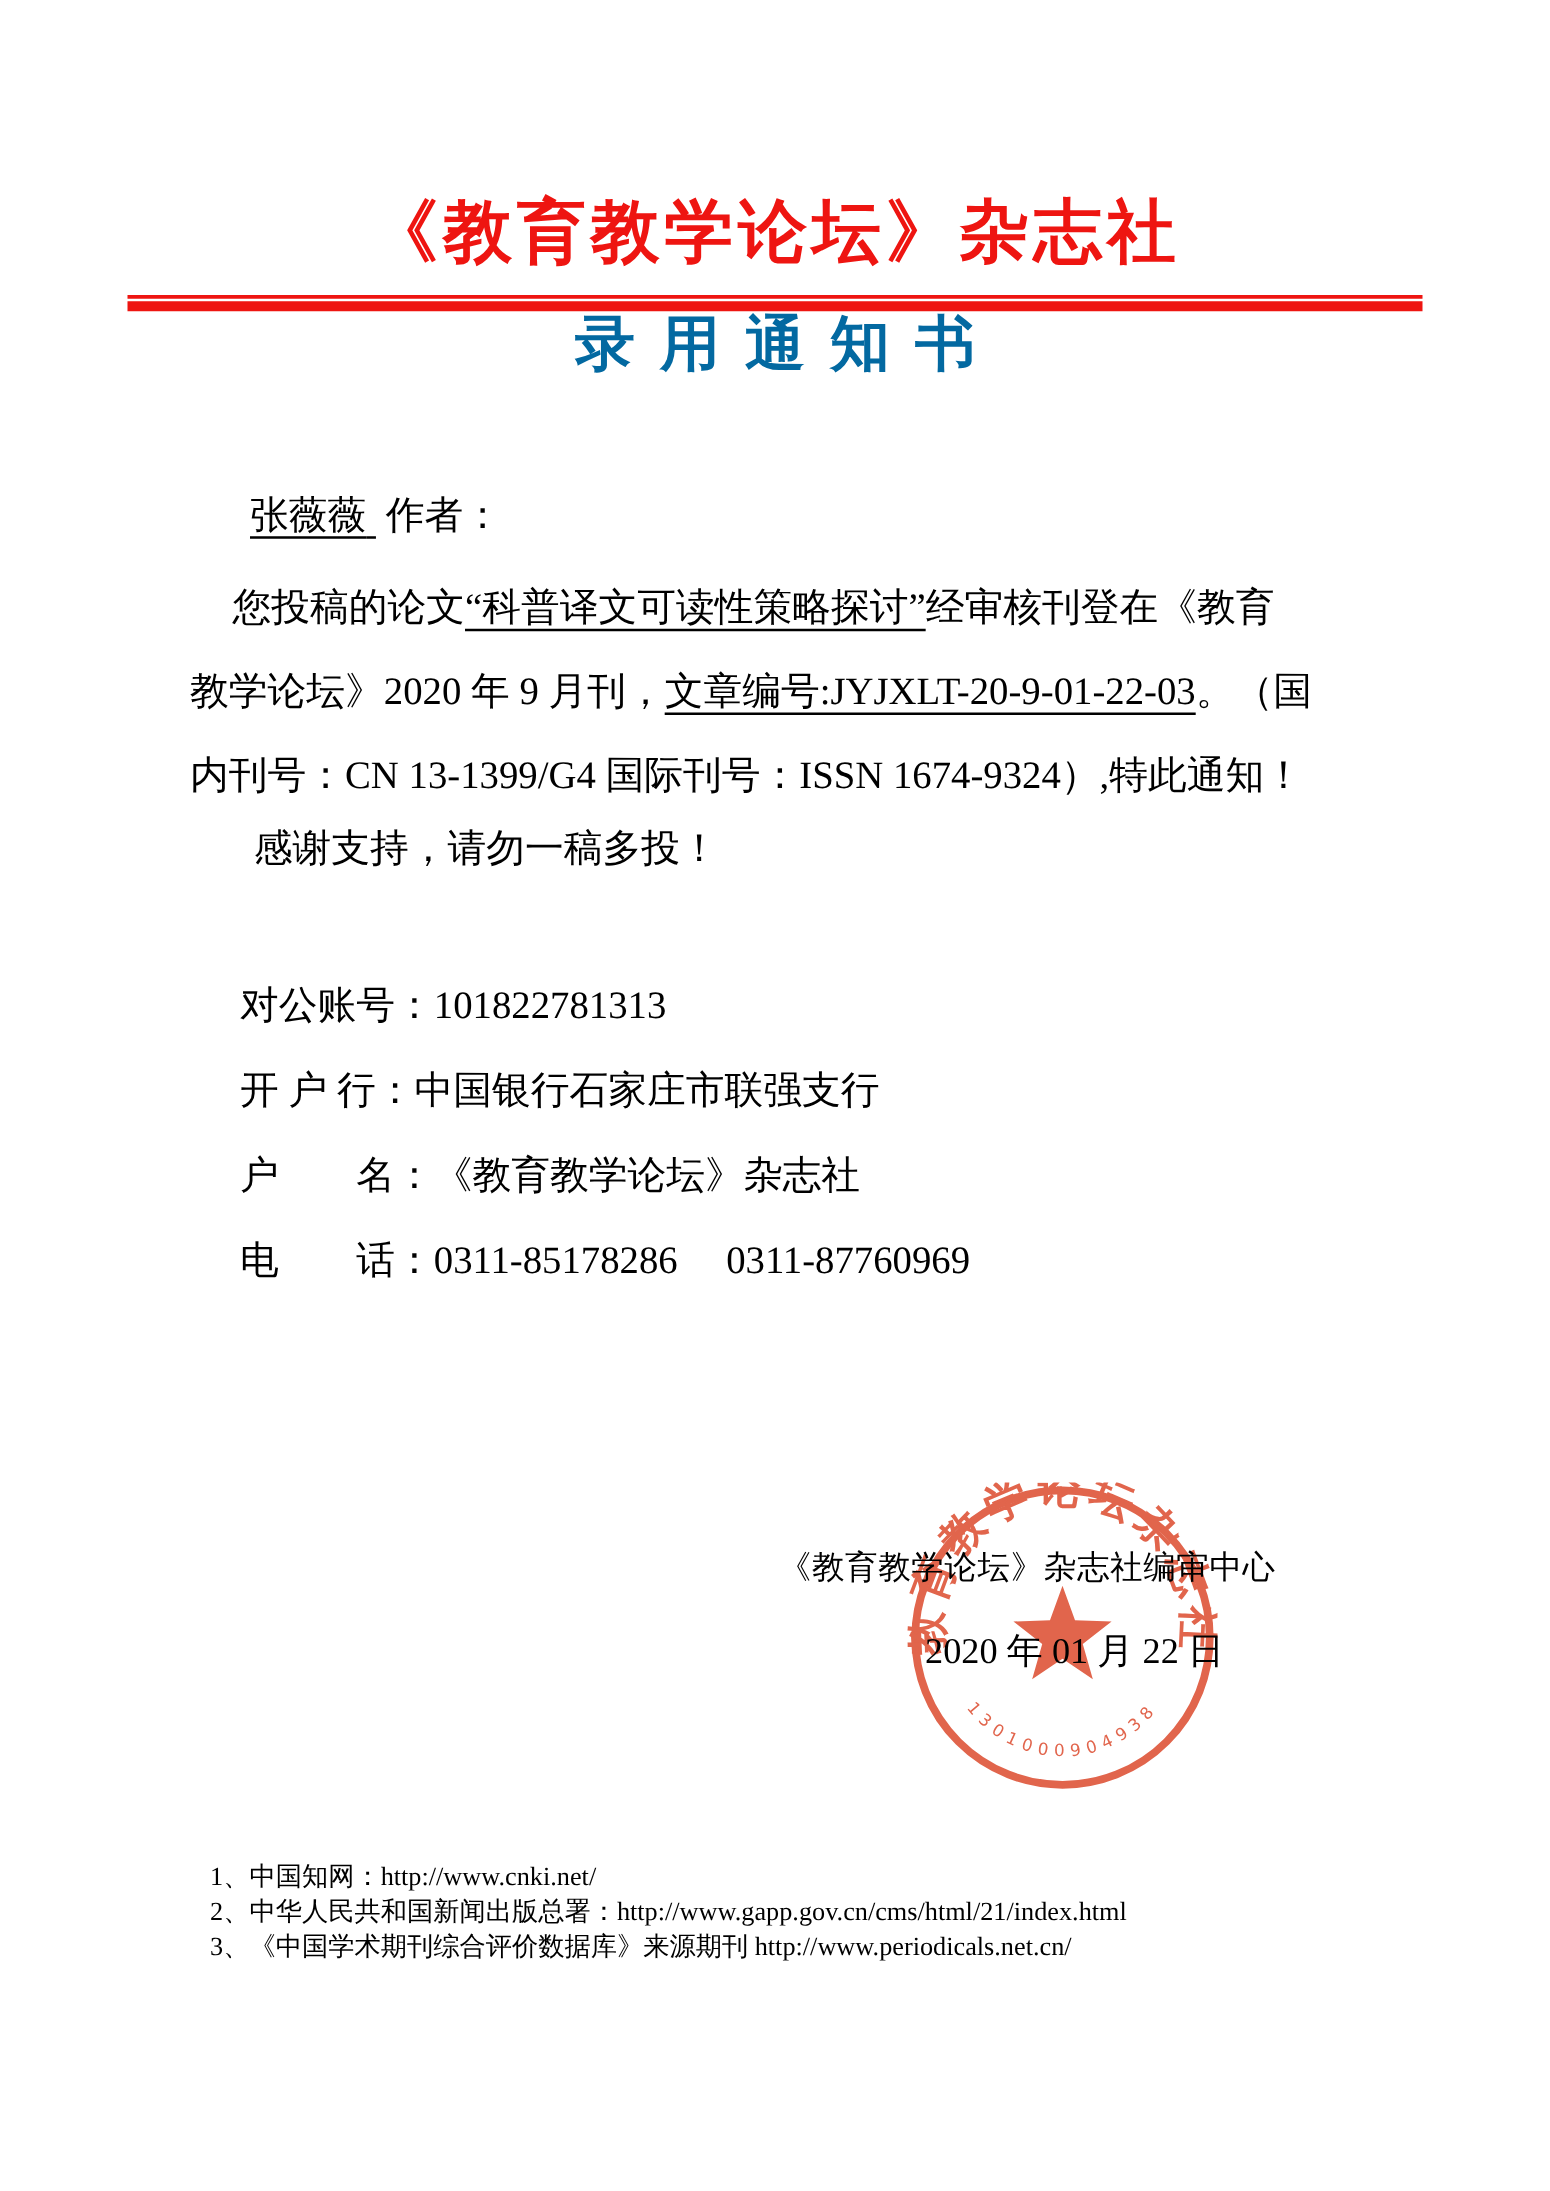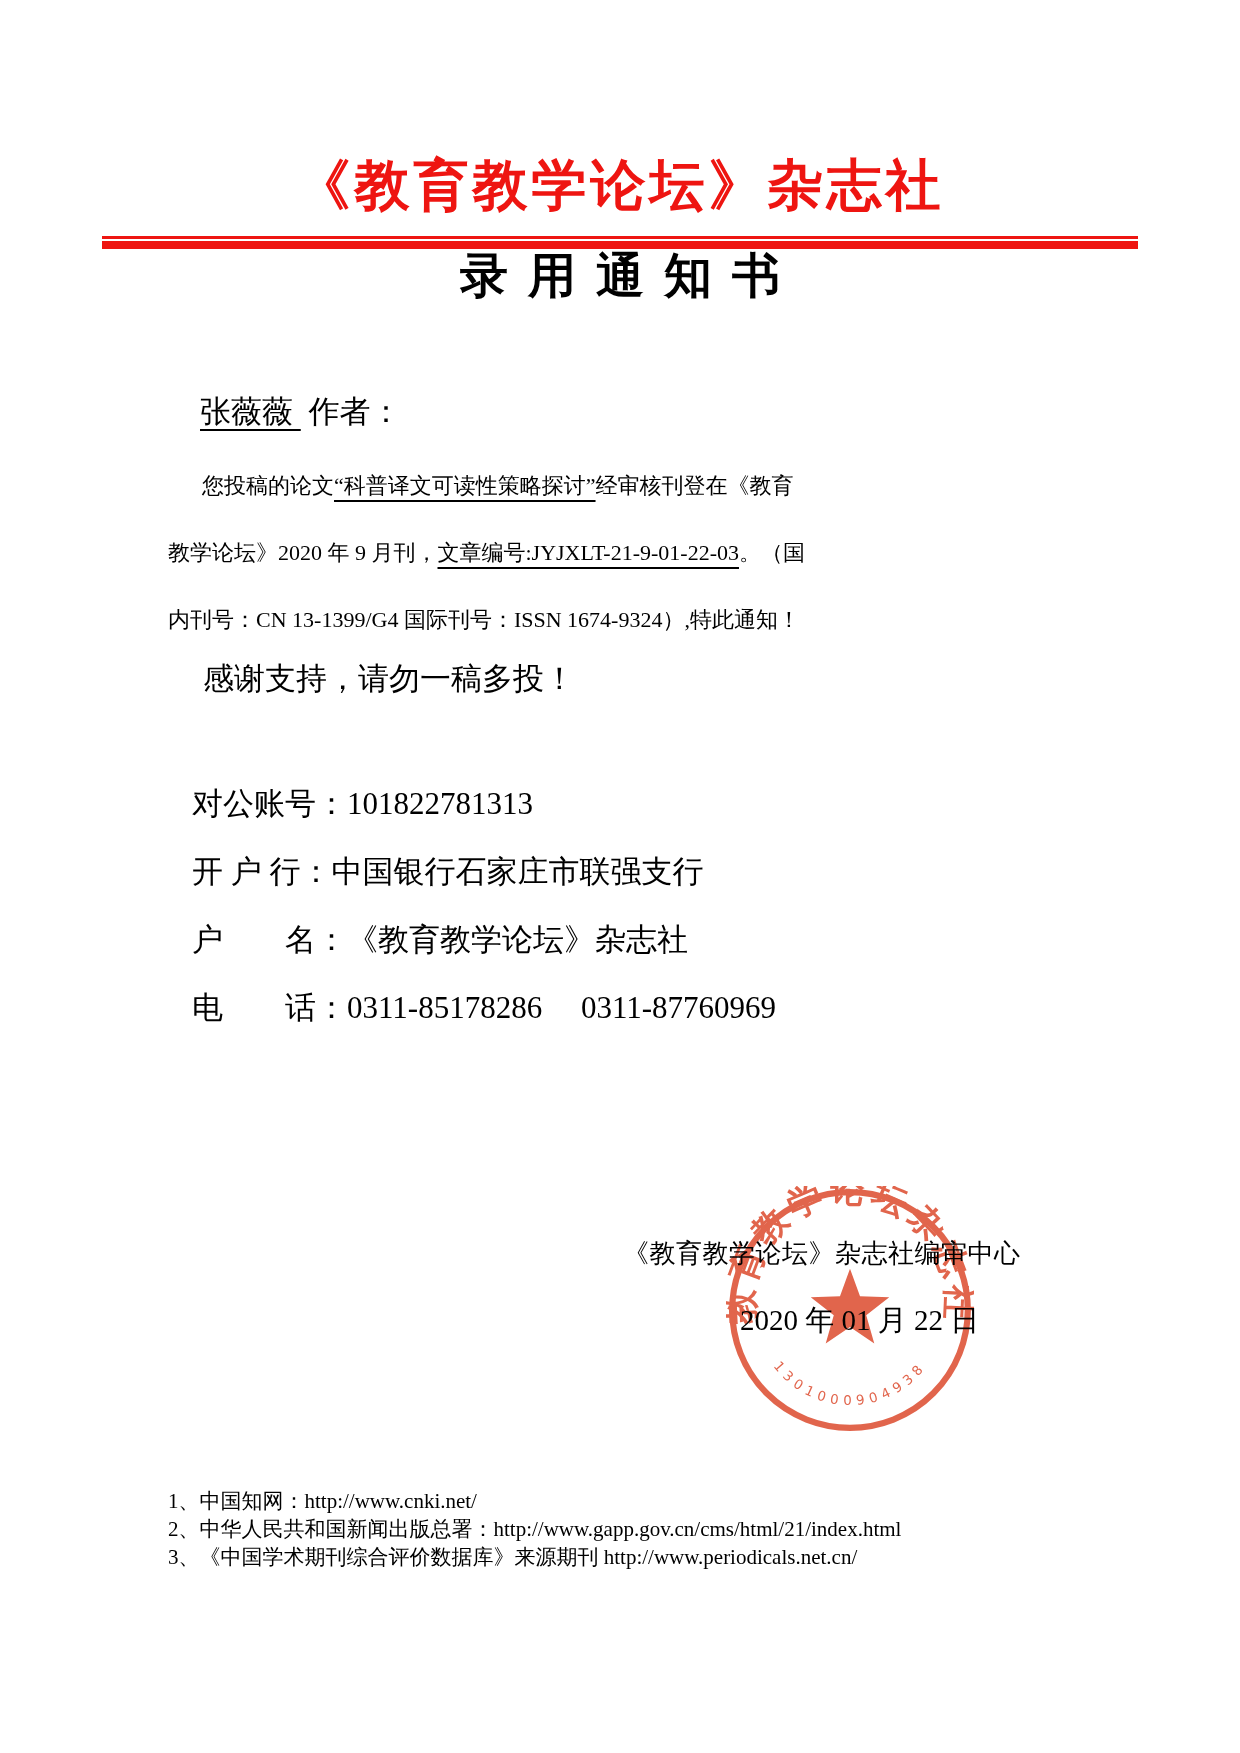--- a/index.html
+++ b/index.html
@@ -43,39 +43,39 @@
     top: 252px; left: 0;
     width: 100%;
     margin: 0;
     text-align: center;
     font-size: 48px;
     line-height: 1.0;
     font-weight: bold;
     letter-spacing: 20px;
     padding-left: 20px;
     box-sizing: border-box;
-    color: #000000;
+    color: #0369a1;
   }
   
   .salutation {
     position: absolute;
     left: 200px; top: 391px;
     font-size: 31px;
     white-space: nowrap;
   }
   .underlined {
     text-decoration: underline;
     text-decoration-thickness: 2px;
     text-underline-offset: 7px;
   }
   .para {
     position: absolute;
-    left: 168px; top: 452px;
+    left: 152px; top: 452px;
     width: 980px;
-    font-size: 22px;
+    font-size: 31px;
   }
   .para-line {
     height: 67px;
     line-height: 67px;
     white-space: nowrap;
   }
   .para-line.indent { padding-left: 34px; }
   .thanks {
     position: absolute;
     left: 203px; top: 645px;
@@ -133,21 +133,21 @@
 
   <h1 class="doc-title">《教育教学论坛》杂志社</h1>
   <div class="rule-thin"></div>
   <div class="rule-thick"></div>
   <h2 class="doc-subtitle">录用通知书</h2>
 
   <div class="salutation"><span class="underlined"><span>张薇薇</span>&nbsp;</span>&nbsp;<span>作者：</span></div>
 
   <div class="para">
     <div class="para-line indent"><span>您投稿的论文</span><span class="underlined">“科普译文可读性策略探讨”</span><span>经审核刊登在《教育</span></div>
-    <div class="para-line"><span>教学论坛》2020 年 9 月刊，</span><span class="underlined">文章编号:JYJXLT-21-9-01-22-03</span><span>。（国</span></div>
+    <div class="para-line"><span>教学论坛》2020 年 9 月刊，</span><span class="underlined">文章编号:JYJXLT-20-9-01-22-03</span><span>。（国</span></div>
     <div class="para-line">内刊号：CN 13-1399/G4 国际刊号：ISSN 1674-9324）,特此通知！</div>
   </div>
 
   <div class="thanks">感谢支持，请勿一稿多投！</div>
 
   <div class="account">
     <div class="account-row"><span>对公账号：</span><span>101822781313</span></div>
     <div class="account-row"><span>开 户 行：</span><span>中国银行石家庄市联强支行</span></div>
     <div class="account-row"><span>户　　名：</span><span>《教育教学论坛》杂志社</span></div>
     <div class="account-row"><span>电　　话：</span><span>0311-85178286　 0311-87760969</span></div>

